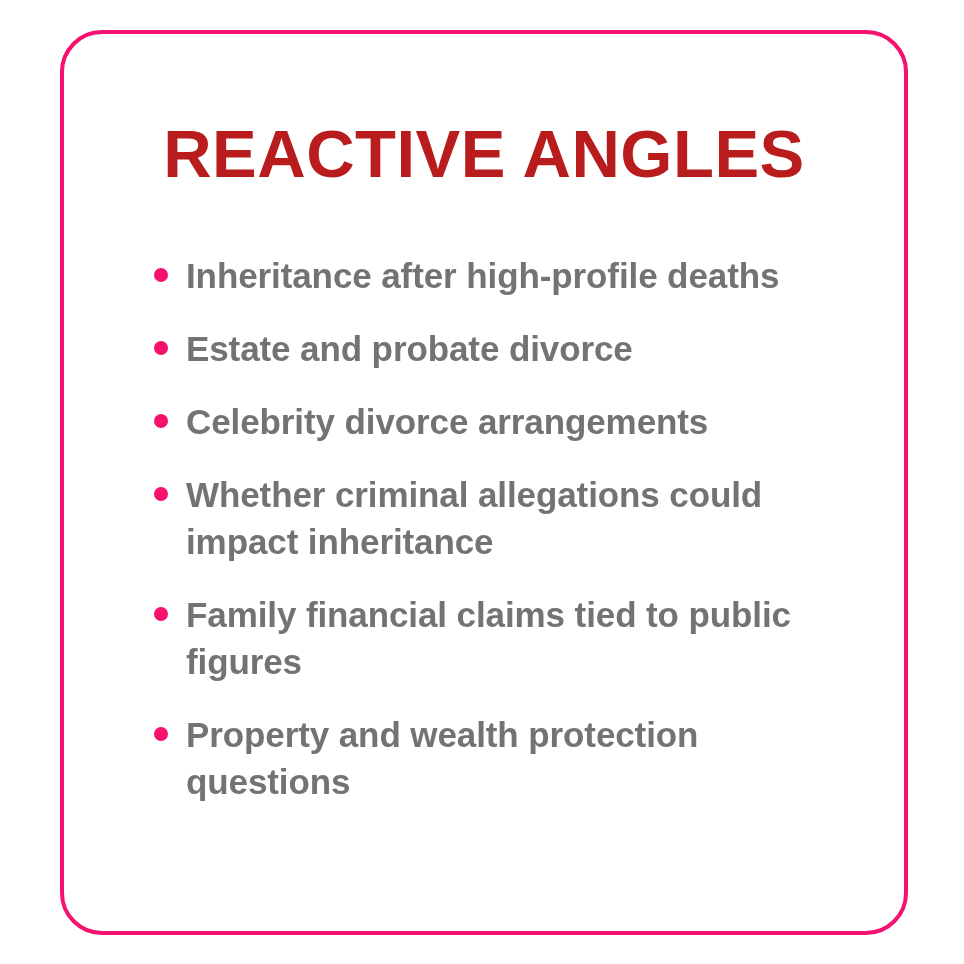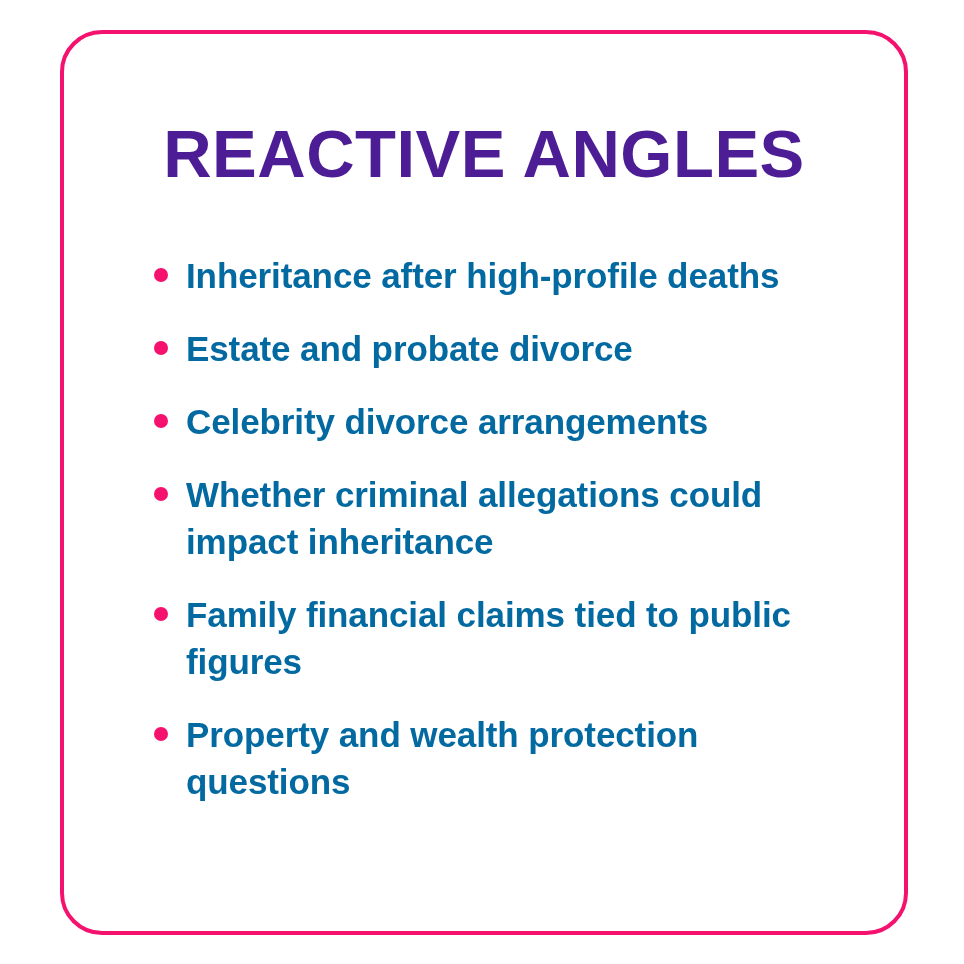--- a/index.html
+++ b/index.html
@@ -30,21 +30,21 @@
     border-radius: 42px;
   }
 
   
   .card-title {
     position: absolute;
     left: 0;
     right: 0;
     top: 86px;
     text-align: center;
-    color: #4c1d95;
+    color: #b91c1c;
     font-family: "Liberation Sans", sans-serif;
     font-weight: bold;
     font-size: 67px;
     line-height: 1;
     letter-spacing: 0.5px;
     white-space: nowrap;
   }
 
   
   .bullet-list {
@@ -55,21 +55,21 @@
     margin: 0;
     padding: 0;
     list-style: none;
   }
 
   .bullet-item {
     position: relative;
     display: block;
     padding-left: 39px;
     margin: 0 0 26px 0;
-    color: #0369a1;
+    color: #737373;
     font-family: "Liberation Sans", sans-serif;
     font-weight: bold;
     font-size: 35px;
     line-height: 47px;
     letter-spacing: -0.1px;
   }
 
   .bullet-item:last-child {
     margin-bottom: 0;
   }

